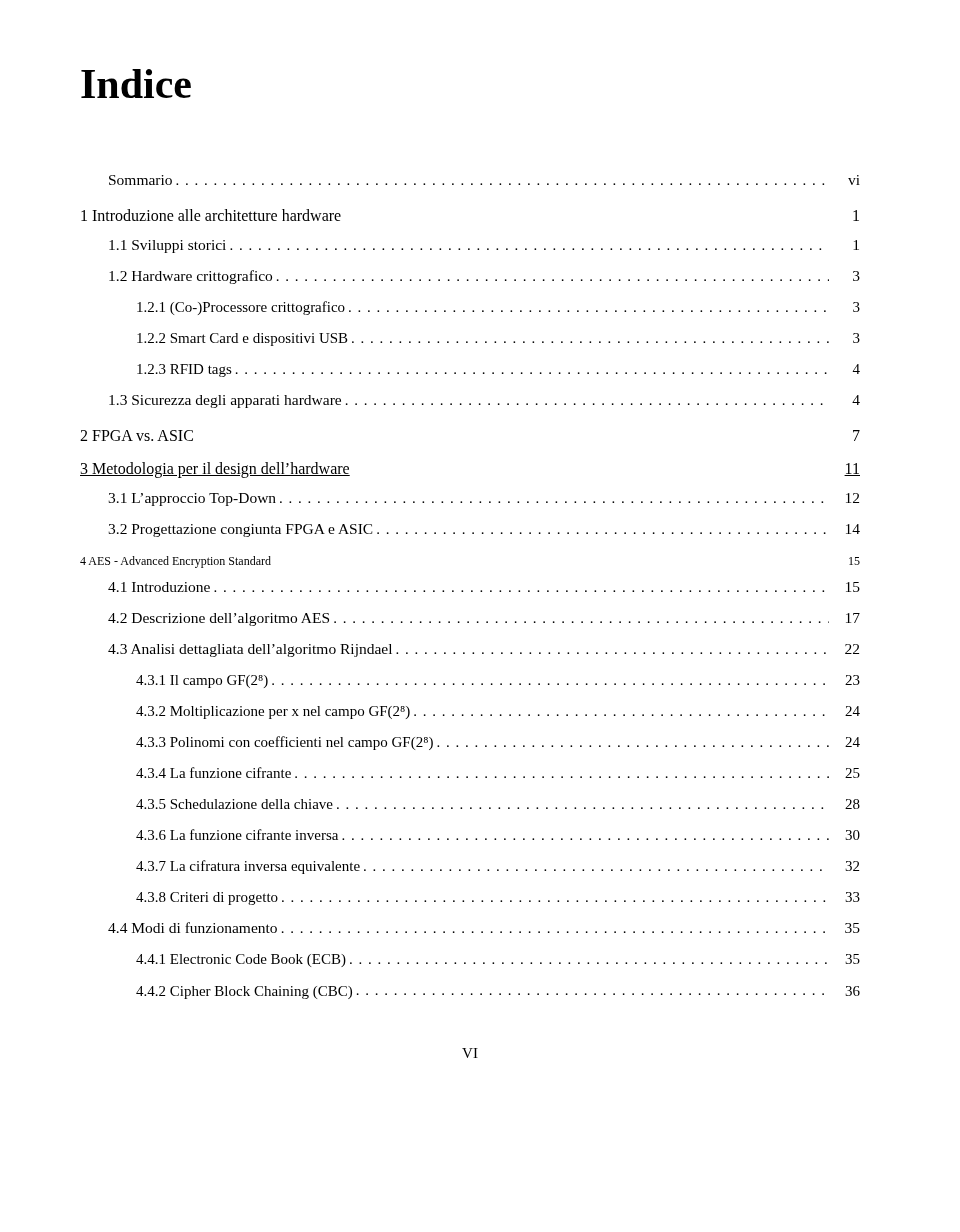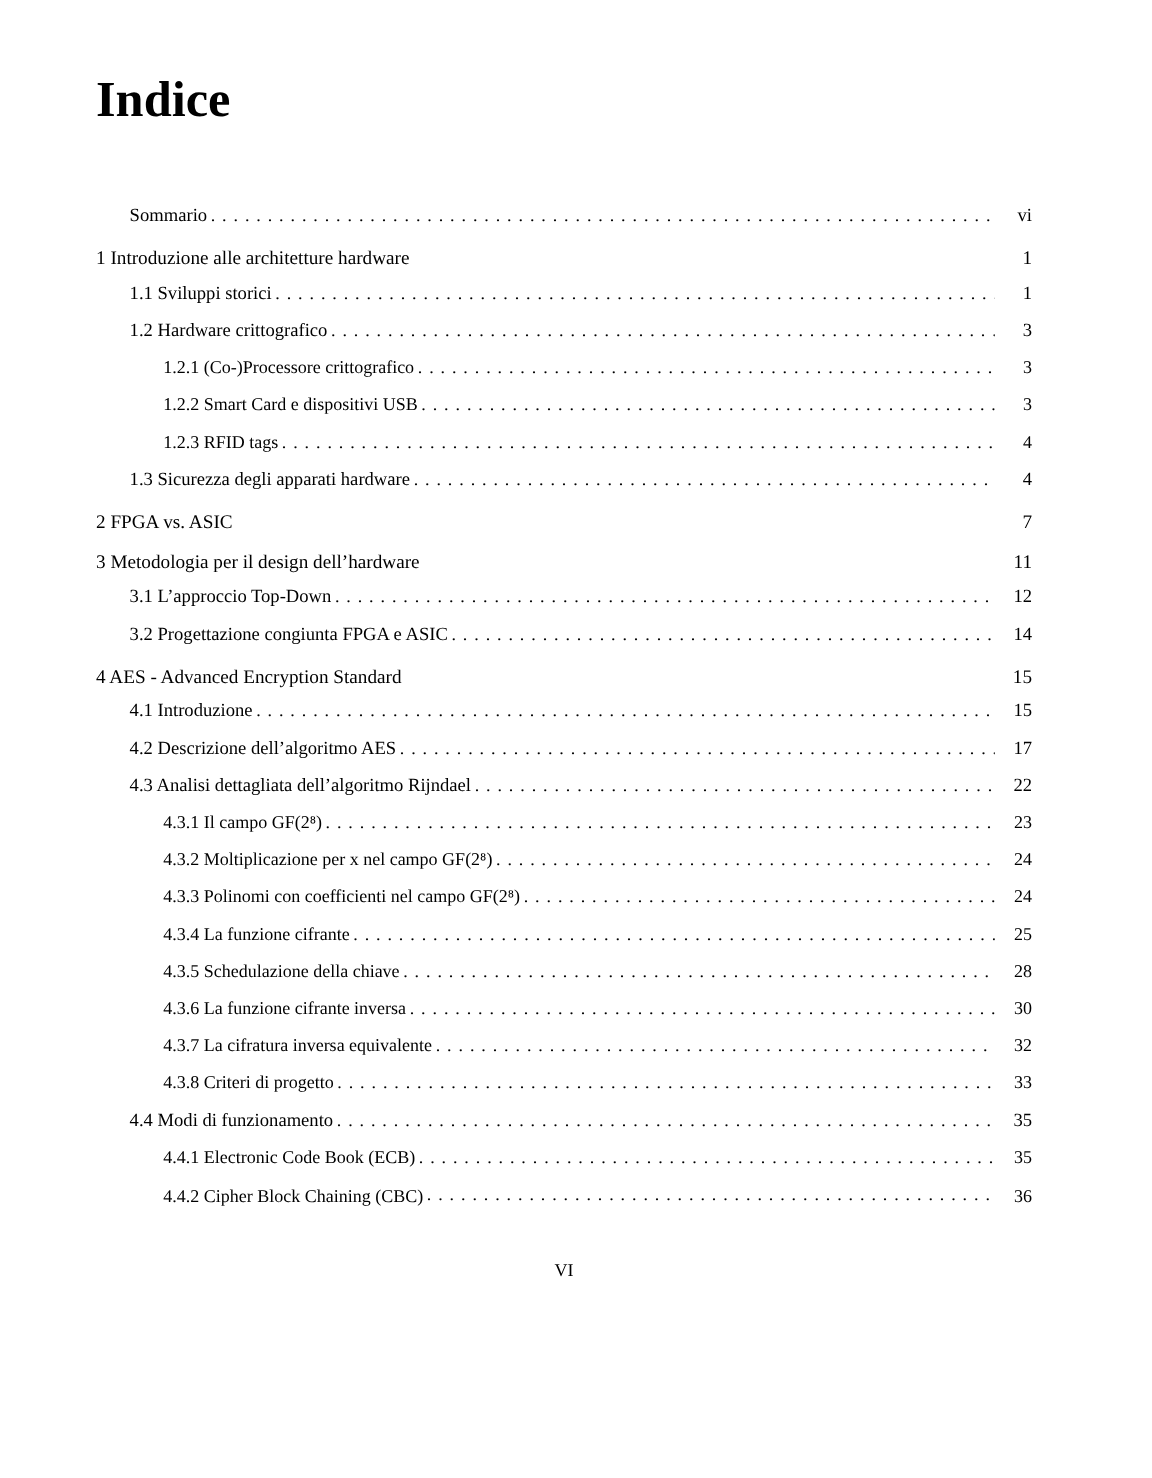--- a/index.html
+++ b/index.html
@@ -120,40 +120,40 @@
       <div class="dots-filler">
         <span class="dots-text">. . . . . . . . . . . . . . . . . . . . . . . . . . . . . . . . . . . . . . . . . . . . . . . . . . . . . . . . . . . . . . . . . . . . . . . . . . . . . . . . . . . . . . . . . . . . . . . . . . . . . . . . . . . . . . . . . . . . . . . . . . . . . . . . . . . . . . . . . . . . . . . . . </span>
       </div>
       <span class="toc-page">4</span>
     </div>
     <div class="toc-entry" style="padding-left: 0px; font-size: 16px; margin-top: 8px;">
       <span class="toc-label">2 FPGA vs. ASIC</span>
       <div style="flex: 1 1 0%;"></div>
       <span class="toc-page">7</span>
     </div>
-    <div class="toc-entry" style="padding-left: 0px; font-size: 16px; margin-top: 8px;">
+    <div class="toc-entry" style="padding-left: 0px; font-size: 16px; margin-top: 8px; text-decoration: underline;">
       <span class="toc-label">3 Metodologia per il design dell’hardware</span>
       <div style="flex: 1 1 0%;"></div>
       <span class="toc-page">11</span>
     </div>
     <div class="toc-entry" style="padding-left: 28px; font-size: 15.5px; margin-top: 0px;">
       <span class="toc-label">3.1 L’approccio Top-Down</span>
       <div class="dots-filler">
         <span class="dots-text">. . . . . . . . . . . . . . . . . . . . . . . . . . . . . . . . . . . . . . . . . . . . . . . . . . . . . . . . . . . . . . . . . . . . . . . . . . . . . . . . . . . . . . . . . . . . . . . . . . . . . . . . . . . . . . . . . . . . . . . . . . . . . . . . . . . . . . . . . . . . . . . . . </span>
       </div>
       <span class="toc-page">12</span>
     </div>
     <div class="toc-entry" style="padding-left: 28px; font-size: 15.5px; margin-top: 0px;">
       <span class="toc-label">3.2 Progettazione congiunta FPGA e ASIC</span>
       <div class="dots-filler">
         <span class="dots-text">. . . . . . . . . . . . . . . . . . . . . . . . . . . . . . . . . . . . . . . . . . . . . . . . . . . . . . . . . . . . . . . . . . . . . . . . . . . . . . . . . . . . . . . . . . . . . . . . . . . . . . . . . . . . . . . . . . . . . . . . . . . . . . . . . . . . . . . . . . . . . . . . . </span>
       </div>
       <span class="toc-page">14</span>
     </div>
-    <div class="toc-entry" style="padding-left: 0px; font-size: 16px; margin-top: 8px;">
+    <div class="toc-entry" style="padding-left: 0px; font-size: 12px; margin-top: 8px;">
       <span class="toc-label">4 AES - Advanced Encryption Standard</span>
       <div style="flex: 1 1 0%;"></div>
       <span class="toc-page">15</span>
     </div>
     <div class="toc-entry" style="padding-left: 28px; font-size: 15.5px; margin-top: 0px;">
       <span class="toc-label">4.1 Introduzione</span>
       <div class="dots-filler">
         <span class="dots-text">. . . . . . . . . . . . . . . . . . . . . . . . . . . . . . . . . . . . . . . . . . . . . . . . . . . . . . . . . . . . . . . . . . . . . . . . . . . . . . . . . . . . . . . . . . . . . . . . . . . . . . . . . . . . . . . . . . . . . . . . . . . . . . . . . . . . . . . . . . . . . . . . . </span>
       </div>
       <span class="toc-page">15</span>

